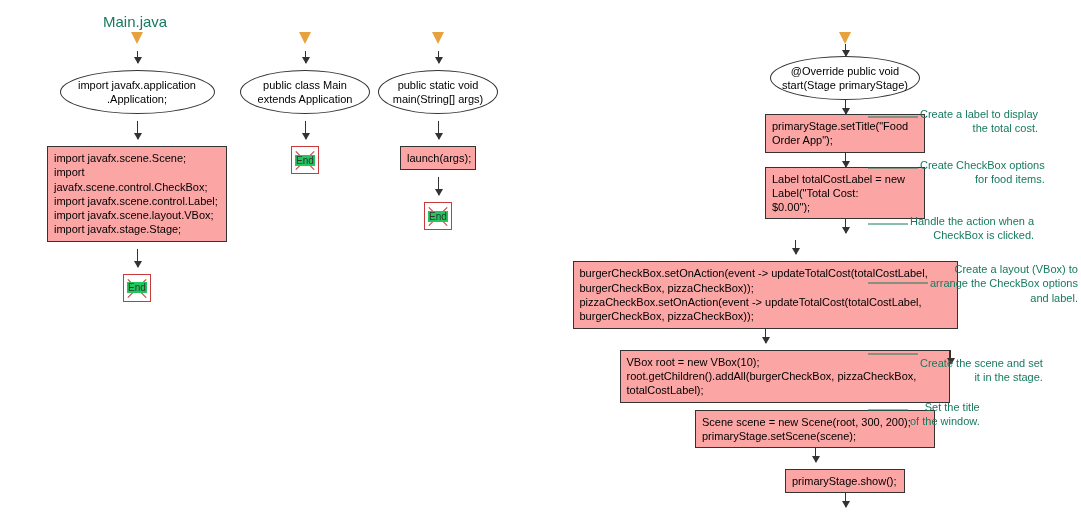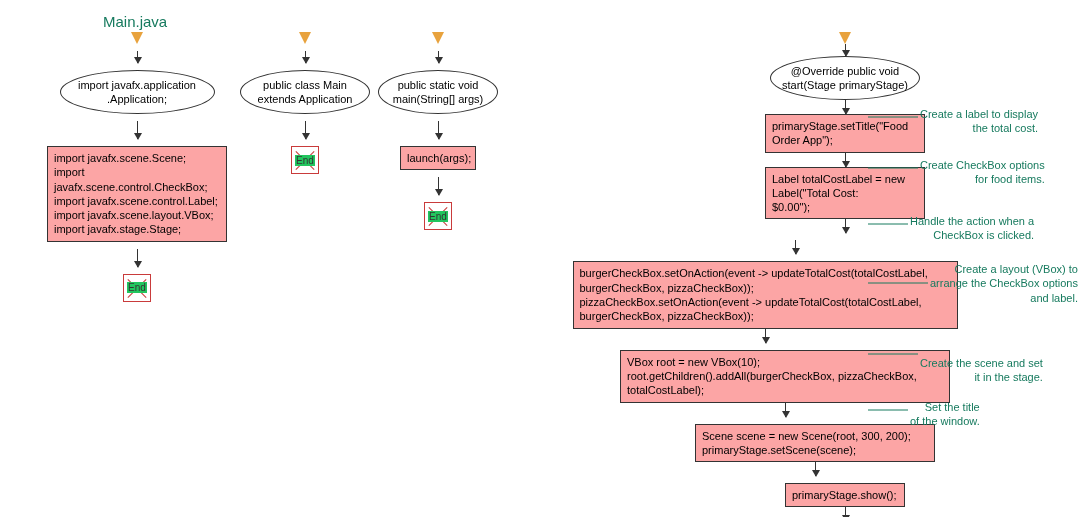--- a/index.html
+++ b/index.html
@@ -163,21 +163,21 @@
   <div style="display:flex; flex-direction:column; align-items:center; position:relative; left:60px;">
     <div class="connector" style="height:14px;"></div>
   </div>
   <div style="display:flex; flex-direction:column; align-items:center; position:relative; left:30px;">
     <div class="box" style="width:385px;">burgerCheckBox.setOnAction(event -&gt; updateTotalCost(totalCostLabel,
 burgerCheckBox, pizzaCheckBox));
 pizzaCheckBox.setOnAction(event -&gt; updateTotalCost(totalCostLabel,
 burgerCheckBox, pizzaCheckBox));</div>
     <div class="connector" style="height:14px;"></div>
   </div>
-  <div style="display:flex; flex-direction:column; align-items:center; position:relative; left:50px;">
+  <div style="display:flex; flex-direction:row; align-items:flex-start; position:relative; left:50px;">
     <div class="box" style="width:330px;">VBox root = new VBox(10);
 root.getChildren().addAll(burgerCheckBox, pizzaCheckBox,
 totalCostLabel);</div>
     <div class="connector" style="height:14px;"></div>
   </div>
   <div style="display:flex; flex-direction:column; align-items:center; position:relative; left:80px;">
     <div class="box" style="width:240px;">Scene scene = new Scene(root, 300, 200);
 primaryStage.setScene(scene);</div>
     <div class="connector" style="height:14px;"></div>
   </div>

